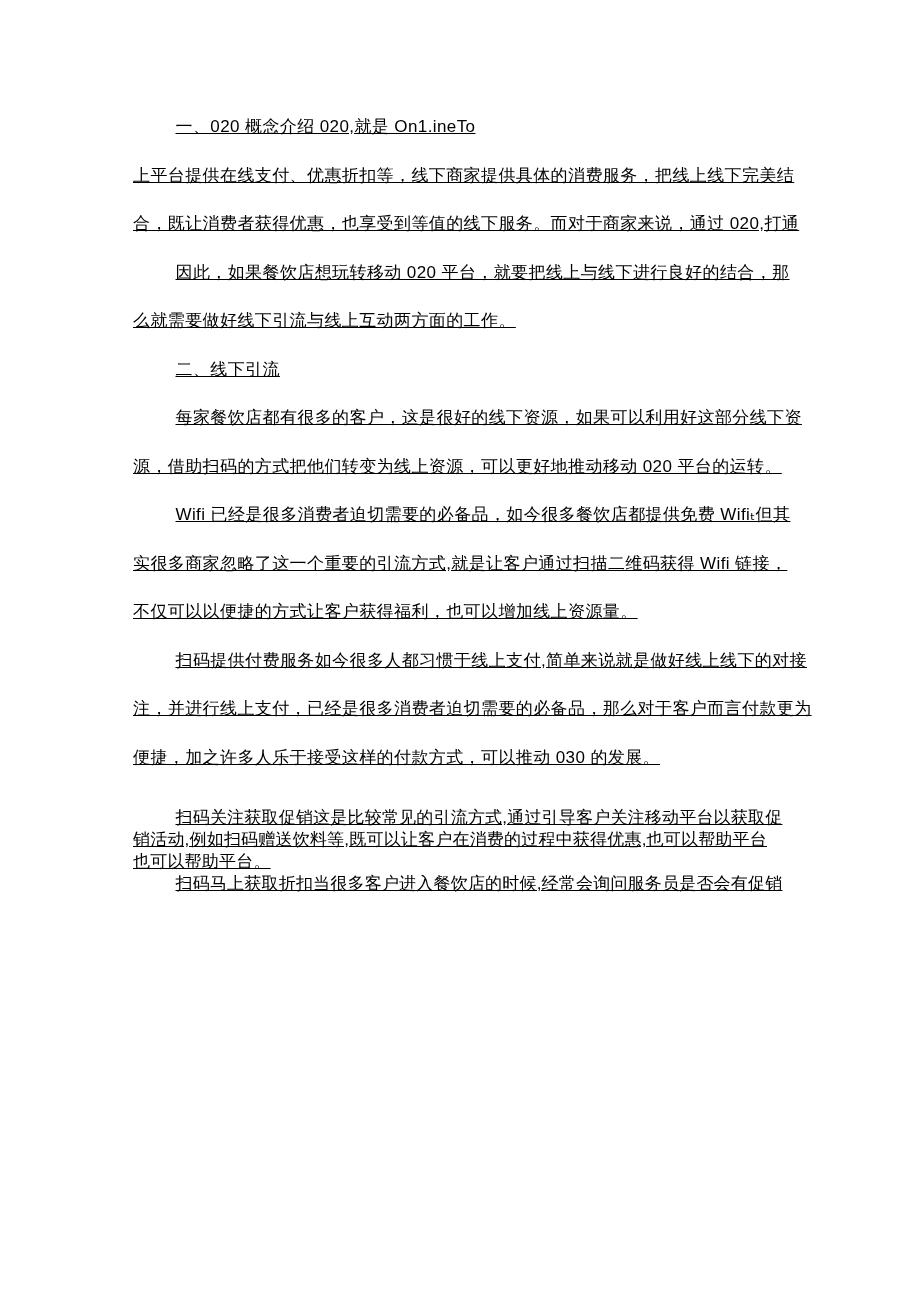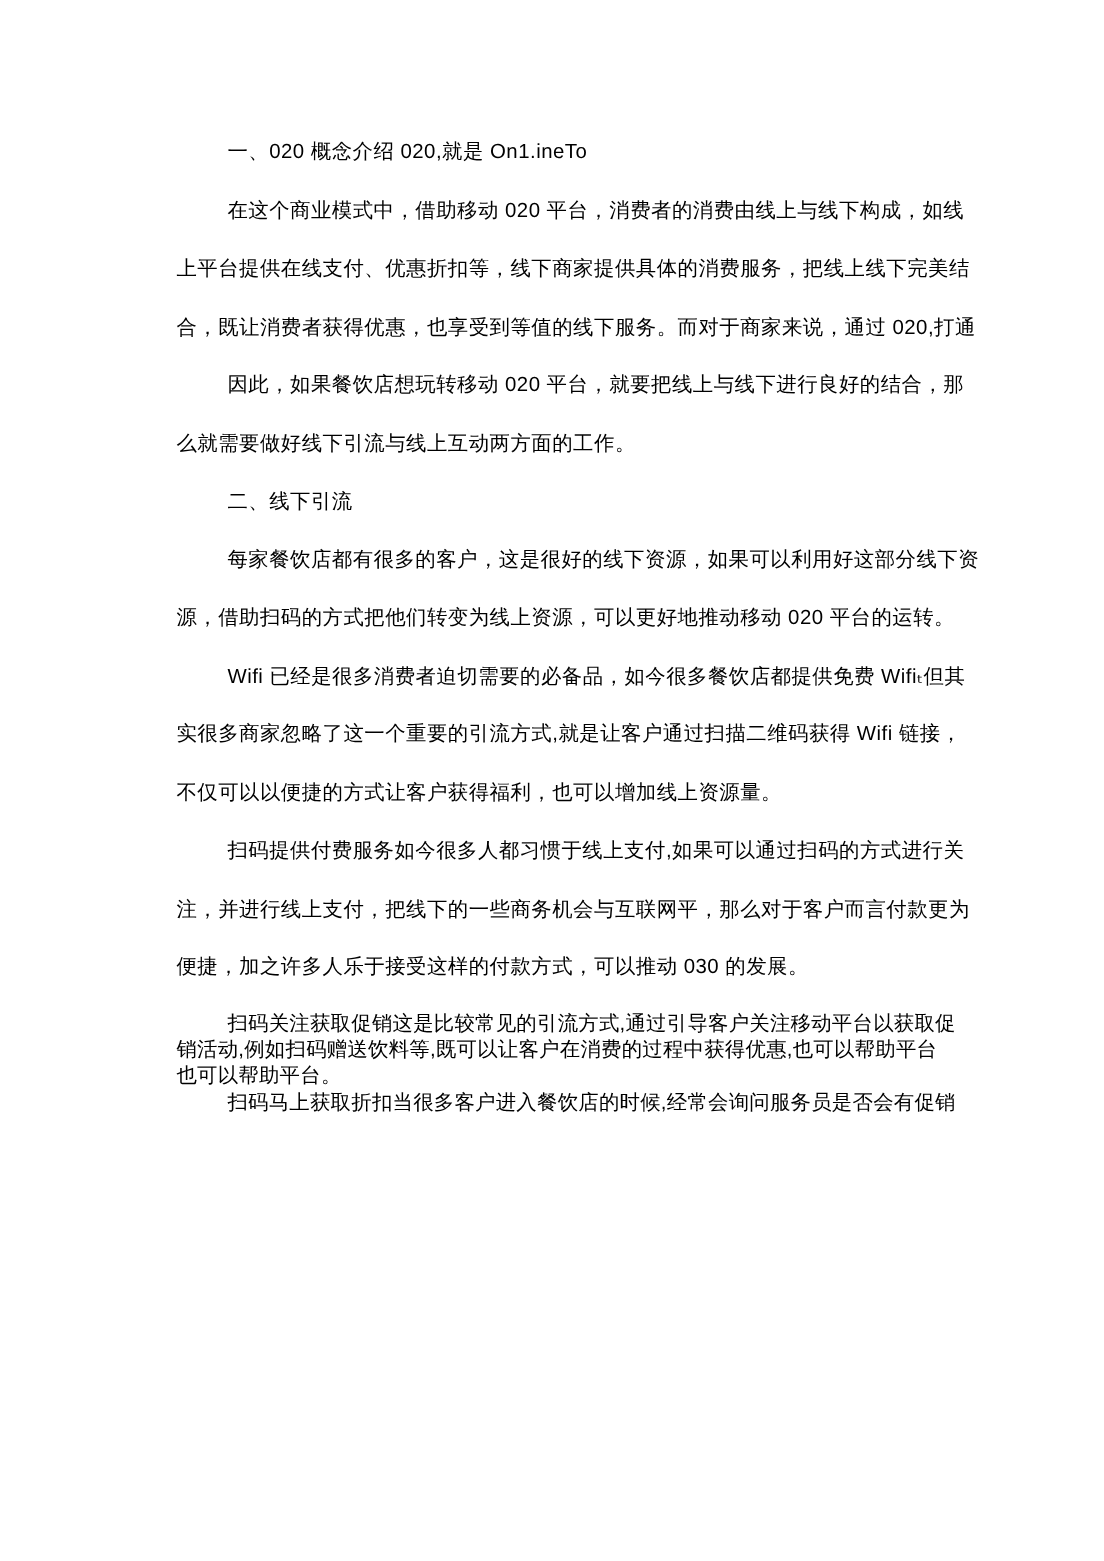--- a/index.html
+++ b/index.html
@@ -17,50 +17,50 @@
     width: 920px;
     height: 1301px;
     background: #ffffff;
     font-family: "Liberation Sans", "DejaVu Sans", sans-serif;
     font-size: 17px;
     color: #000000;
     -webkit-font-smoothing: antialiased;
   }
   .doc {
     position: absolute;
-    left: 147px;
+    left: 133px;
     top: 103px;
     width: 690px;
+    text-decoration: underline;
   }
   .sec { margin: 0; }
   .ln {
     line-height: 48.5px;
     white-space: nowrap;
     text-align: left;
     letter-spacing: 0.4px;
   }
   .ind { text-indent: 2.5em; }
-  .sec-tight { margin-top: 11px; }
+  .sec-tight { margin-top: 25px; }
   .sec-tight .ln { line-height: 22px; letter-spacing: 0.2px; }
   .sec-last { }
   .sec-last .ln { line-height: 22px; letter-spacing: 0.2px; }
 </style>
 </head>
 <body>
 
 <div class="page">
   <div class="doc">
 
     <div class="sec">
       <div class="ln ind">一、020 概念介绍 020,就是 On1.ineTo</div>
     </div>
 
 
     <div class="sec">
-      <div class="ln ind">在这个商业模式中，借助移动 020 平台，消费者的消费由线上与线下构成，如线</div>
       <div class="ln">上平台提供在线支付、优惠折扣等，线下商家提供具体的消费服务，把线上线下完美结</div>
       <div class="ln">合，既让消费者获得优惠，也享受到等值的线下服务。而对于商家来说，通过 020,打通</div>
     </div>
 
     <div class="sec">
       <div class="ln ind">因此，如果餐饮店想玩转移动 020 平台，就要把线上与线下进行良好的结合，那</div>
       <div class="ln">么就需要做好线下引流与线上互动两方面的工作。</div>
     </div>
 
     <div class="sec">
@@ -73,22 +73,22 @@
     </div>
 
 
     <div class="sec">
       <div class="ln ind">Wifi 已经是很多消费者迫切需要的必备品，如今很多餐饮店都提供免费 Wifiₜ但其</div>
       <div class="ln">实很多商家忽略了这一个重要的引流方式,就是让客户通过扫描二维码获得 Wifi 链接，</div>
       <div class="ln">不仅可以以便捷的方式让客户获得福利，也可以增加线上资源量。</div>
     </div>
 
     <div class="sec">
-      <div class="ln ind">扫码提供付费服务如今很多人都习惯于线上支付,如果可以通过扫码的方式进行关</div>
-      <div class="ln">注，并进行线上支付，把线下的一些商务机会与互联网平，那么对于客户而言付款更为</div>
+      <div class="ln ind">扫码提供付费服务如今很多人都习惯于线上支付,简单来说就是做好线上线下的对接</div>
+      <div class="ln">注，并进行线上支付，已经是很多消费者迫切需要的必备品，那么对于客户而言付款更为</div>
       <div class="ln">便捷，加之许多人乐于接受这样的付款方式，可以推动 030 的发展。</div>
     </div>
 
     <div class="sec sec-tight">
       <div class="ln ind">扫码关注获取促销这是比较常见的引流方式,通过引导客户关注移动平台以获取促</div>
       <div class="ln">销活动,例如扫码赠送饮料等,既可以让客户在消费的过程中获得优惠,也可以帮助平台</div>
       <div class="ln">也可以帮助平台。</div>
     </div>
 
     <div class="sec sec-last">

